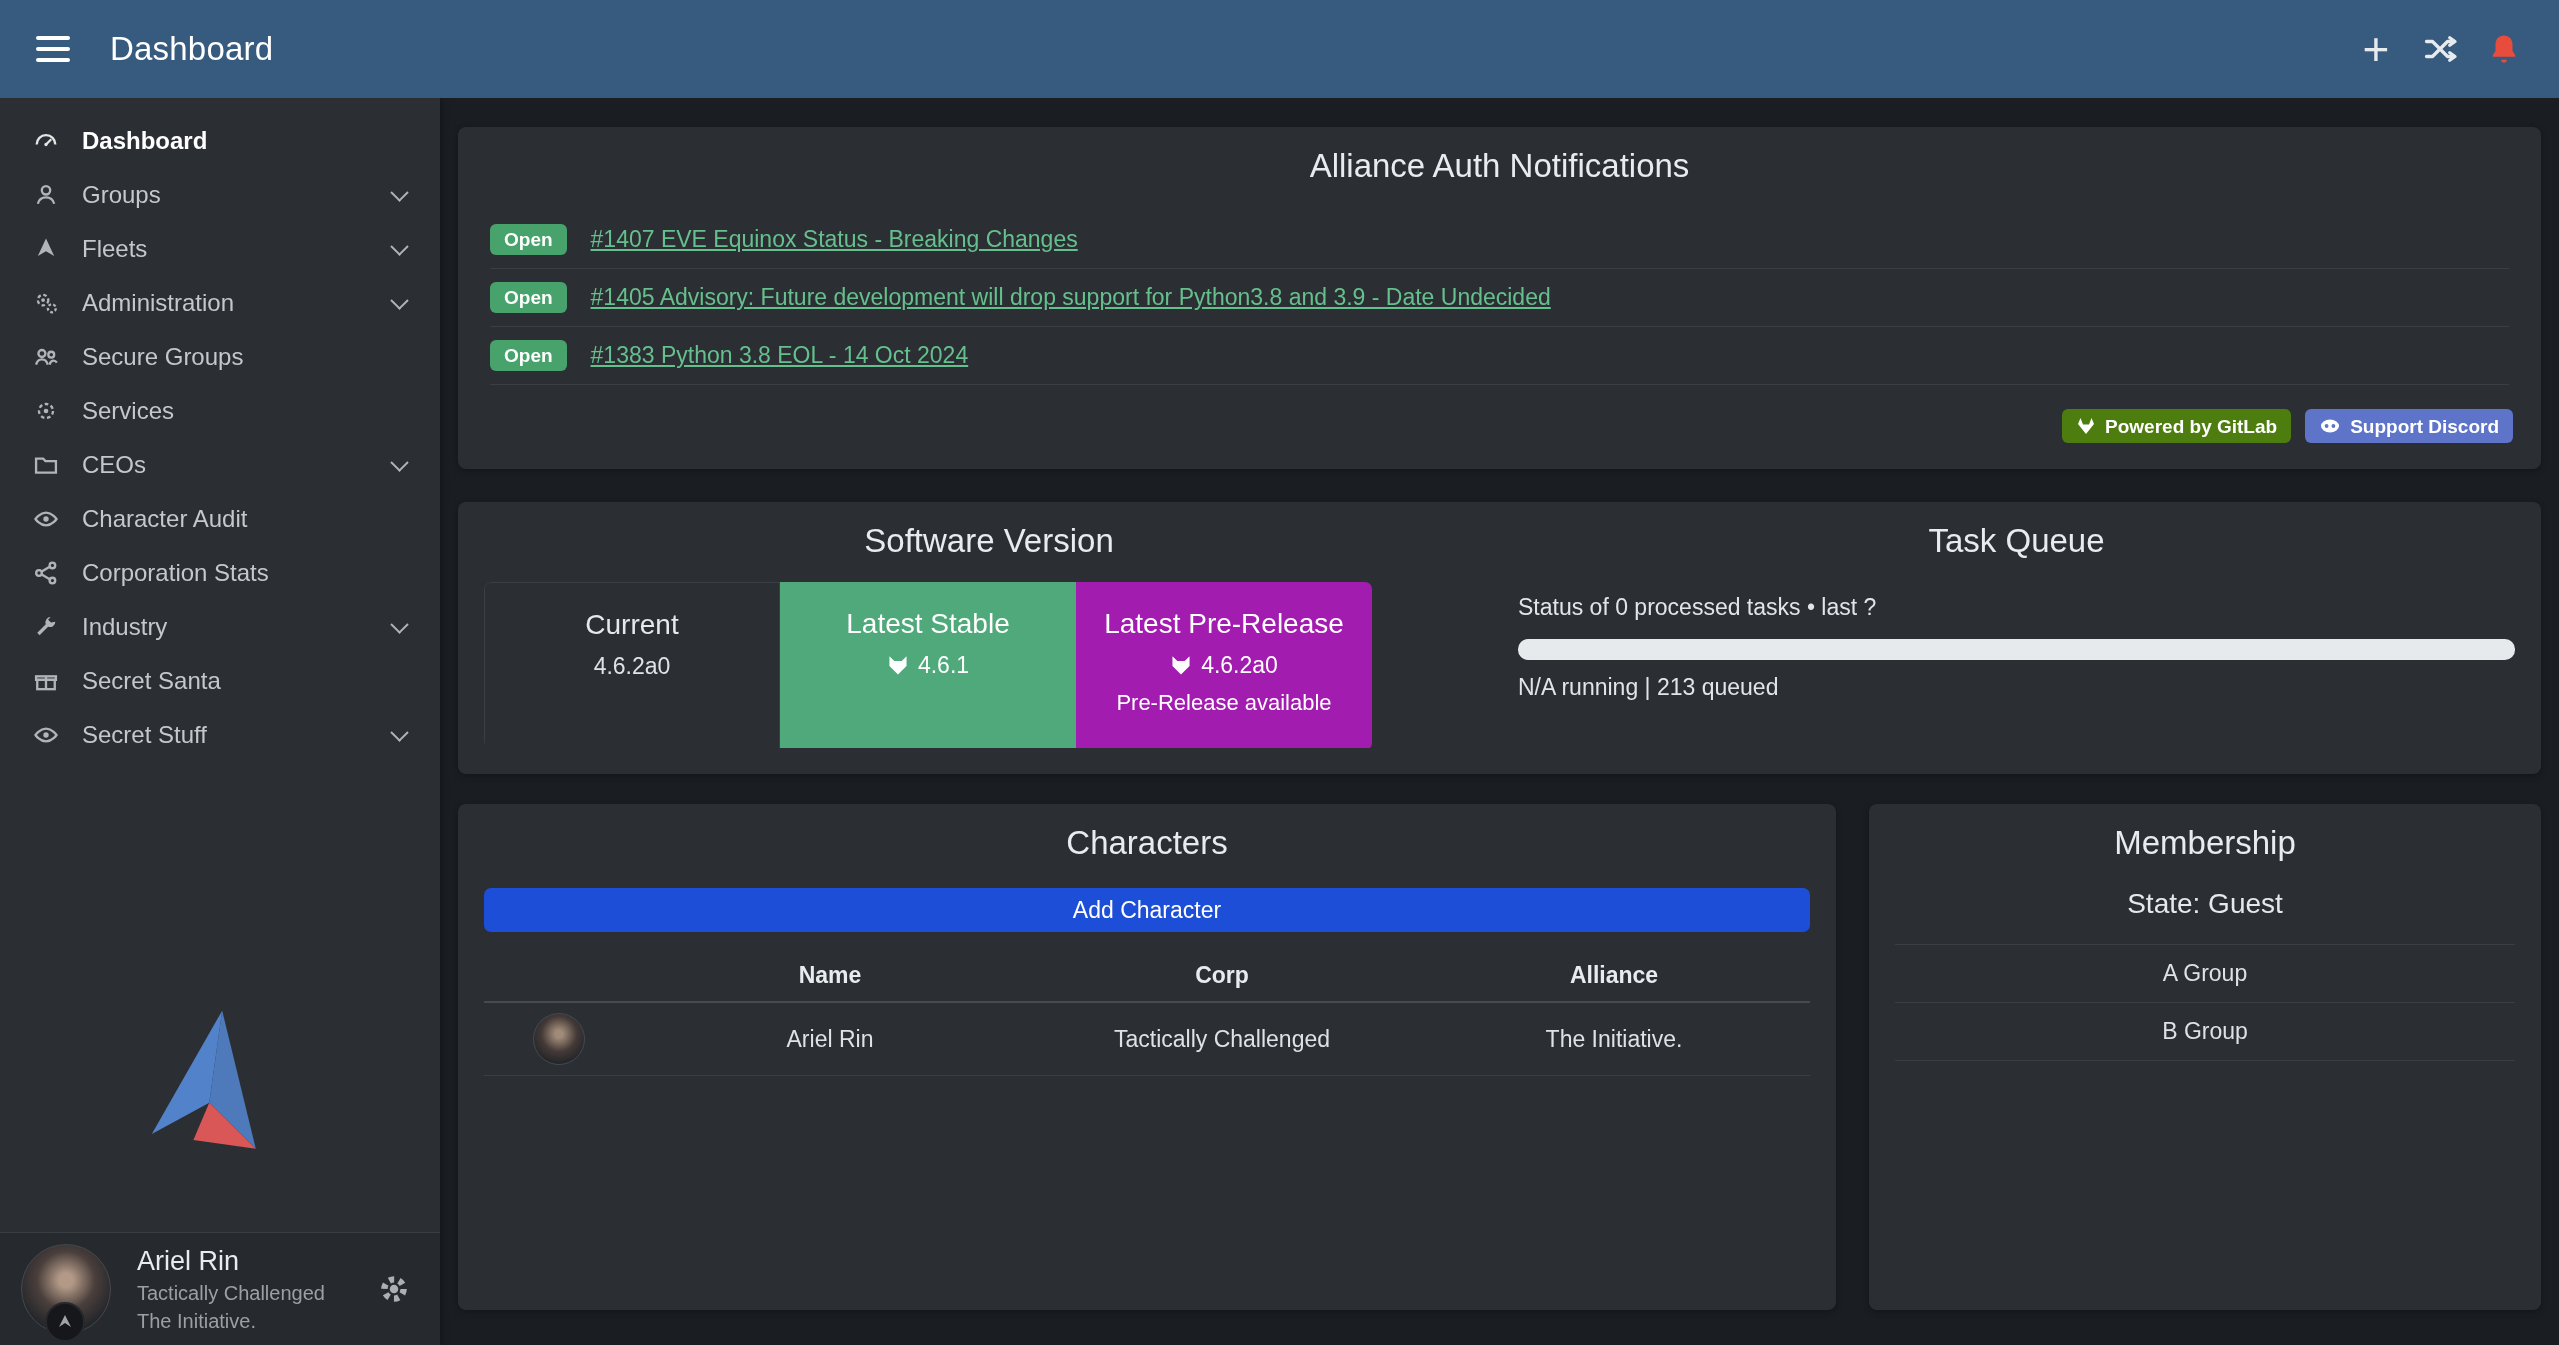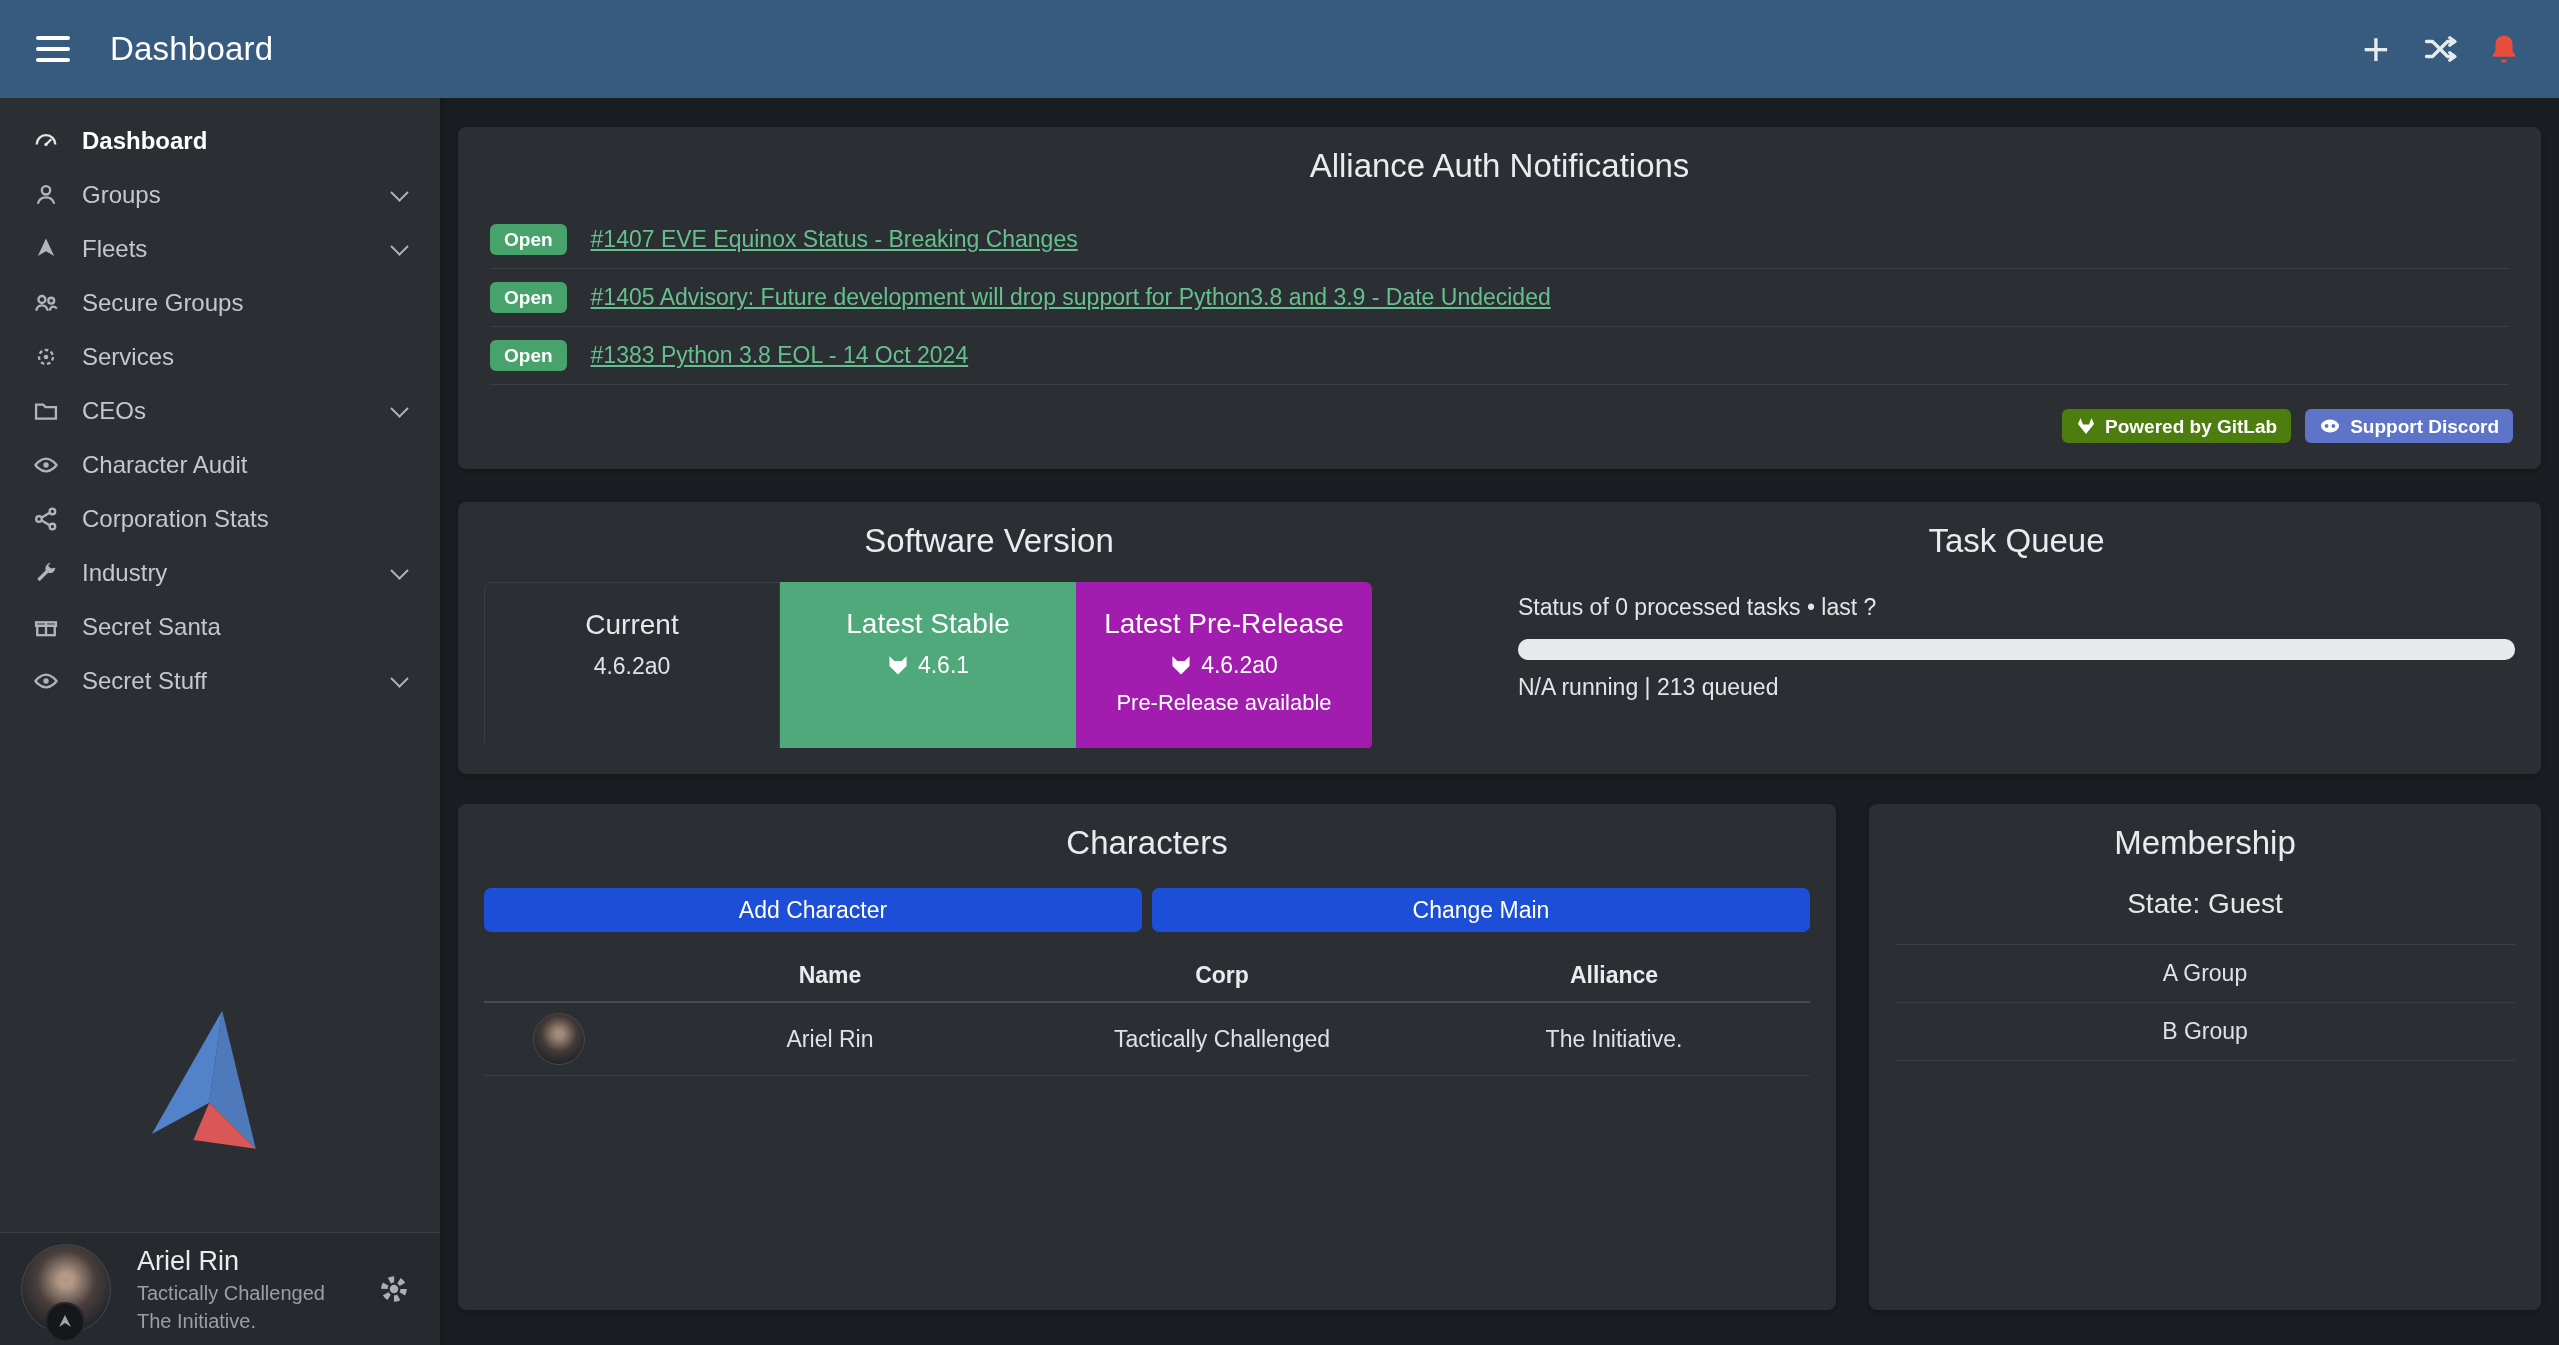--- a/index.html
+++ b/index.html
@@ -190,20 +190,29 @@
     </div>
 
     <div class="s-item">
       <svg class="s-ico" viewBox="0 0 24 24">
           <path d="M12 3l7 15-7-4-7 4z" fill="currentColor" stroke="none"></path>
         </svg>
       <span class="s-label">Fleets</span>
       <span class="chev"></span>
     </div>
 
+    <div class="s-item">
+      <svg class="s-ico" viewBox="0 0 24 24">
+          <circle cx="9.5" cy="9.5" r="4.5" stroke-dasharray="3 2.2"></circle>
+          <circle cx="9.5" cy="9.5" r="1.6" fill="currentColor" stroke="none"></circle>
+          <circle cx="17" cy="16.5" r="3.4" stroke-dasharray="2.4 1.8"></circle>
+        </svg>
+      <span class="s-label">Administration</span>
+      <span class="chev"></span>
+    </div>
 
     <div class="s-item">
       <svg class="s-ico" viewBox="0 0 24 24">
           <circle cx="8.5" cy="9" r="3"></circle>
           <circle cx="16.5" cy="10" r="2.5"></circle>
           <path d="M3.5 18.5c.8-3 2.8-4.5 5-4.5s4.2 1.5 5 4.5" fill="none"></path>
           <path d="M15 18.5c.6-2.2 1.8-3.4 3.5-3.4 1.1 0 2 .5 2.8 1.7" fill="none"></path>
         </svg>
       <span class="s-label">Secure Groups</span>
     </div>
@@ -377,21 +386,20 @@
         </div>
       <div class="tq-queue">N/A running | 213 queued</div>
     </div>
   </div>
 
   <div class="row3">
     <div class="card card-chars">
       <div class="card-title">Characters</div>
       <div class="btn-row">
         <button class="btn-primary">Add Character</button>
-        <button class="btn-primary">Change Main</button>
       </div>
       <div class="chars-table">
         <div class="ct-head">
           <div></div>
           <div>Name</div>
           <div>Corp</div>
           <div>Alliance</div>
         </div>
         <div class="ct-row">
           <div>

